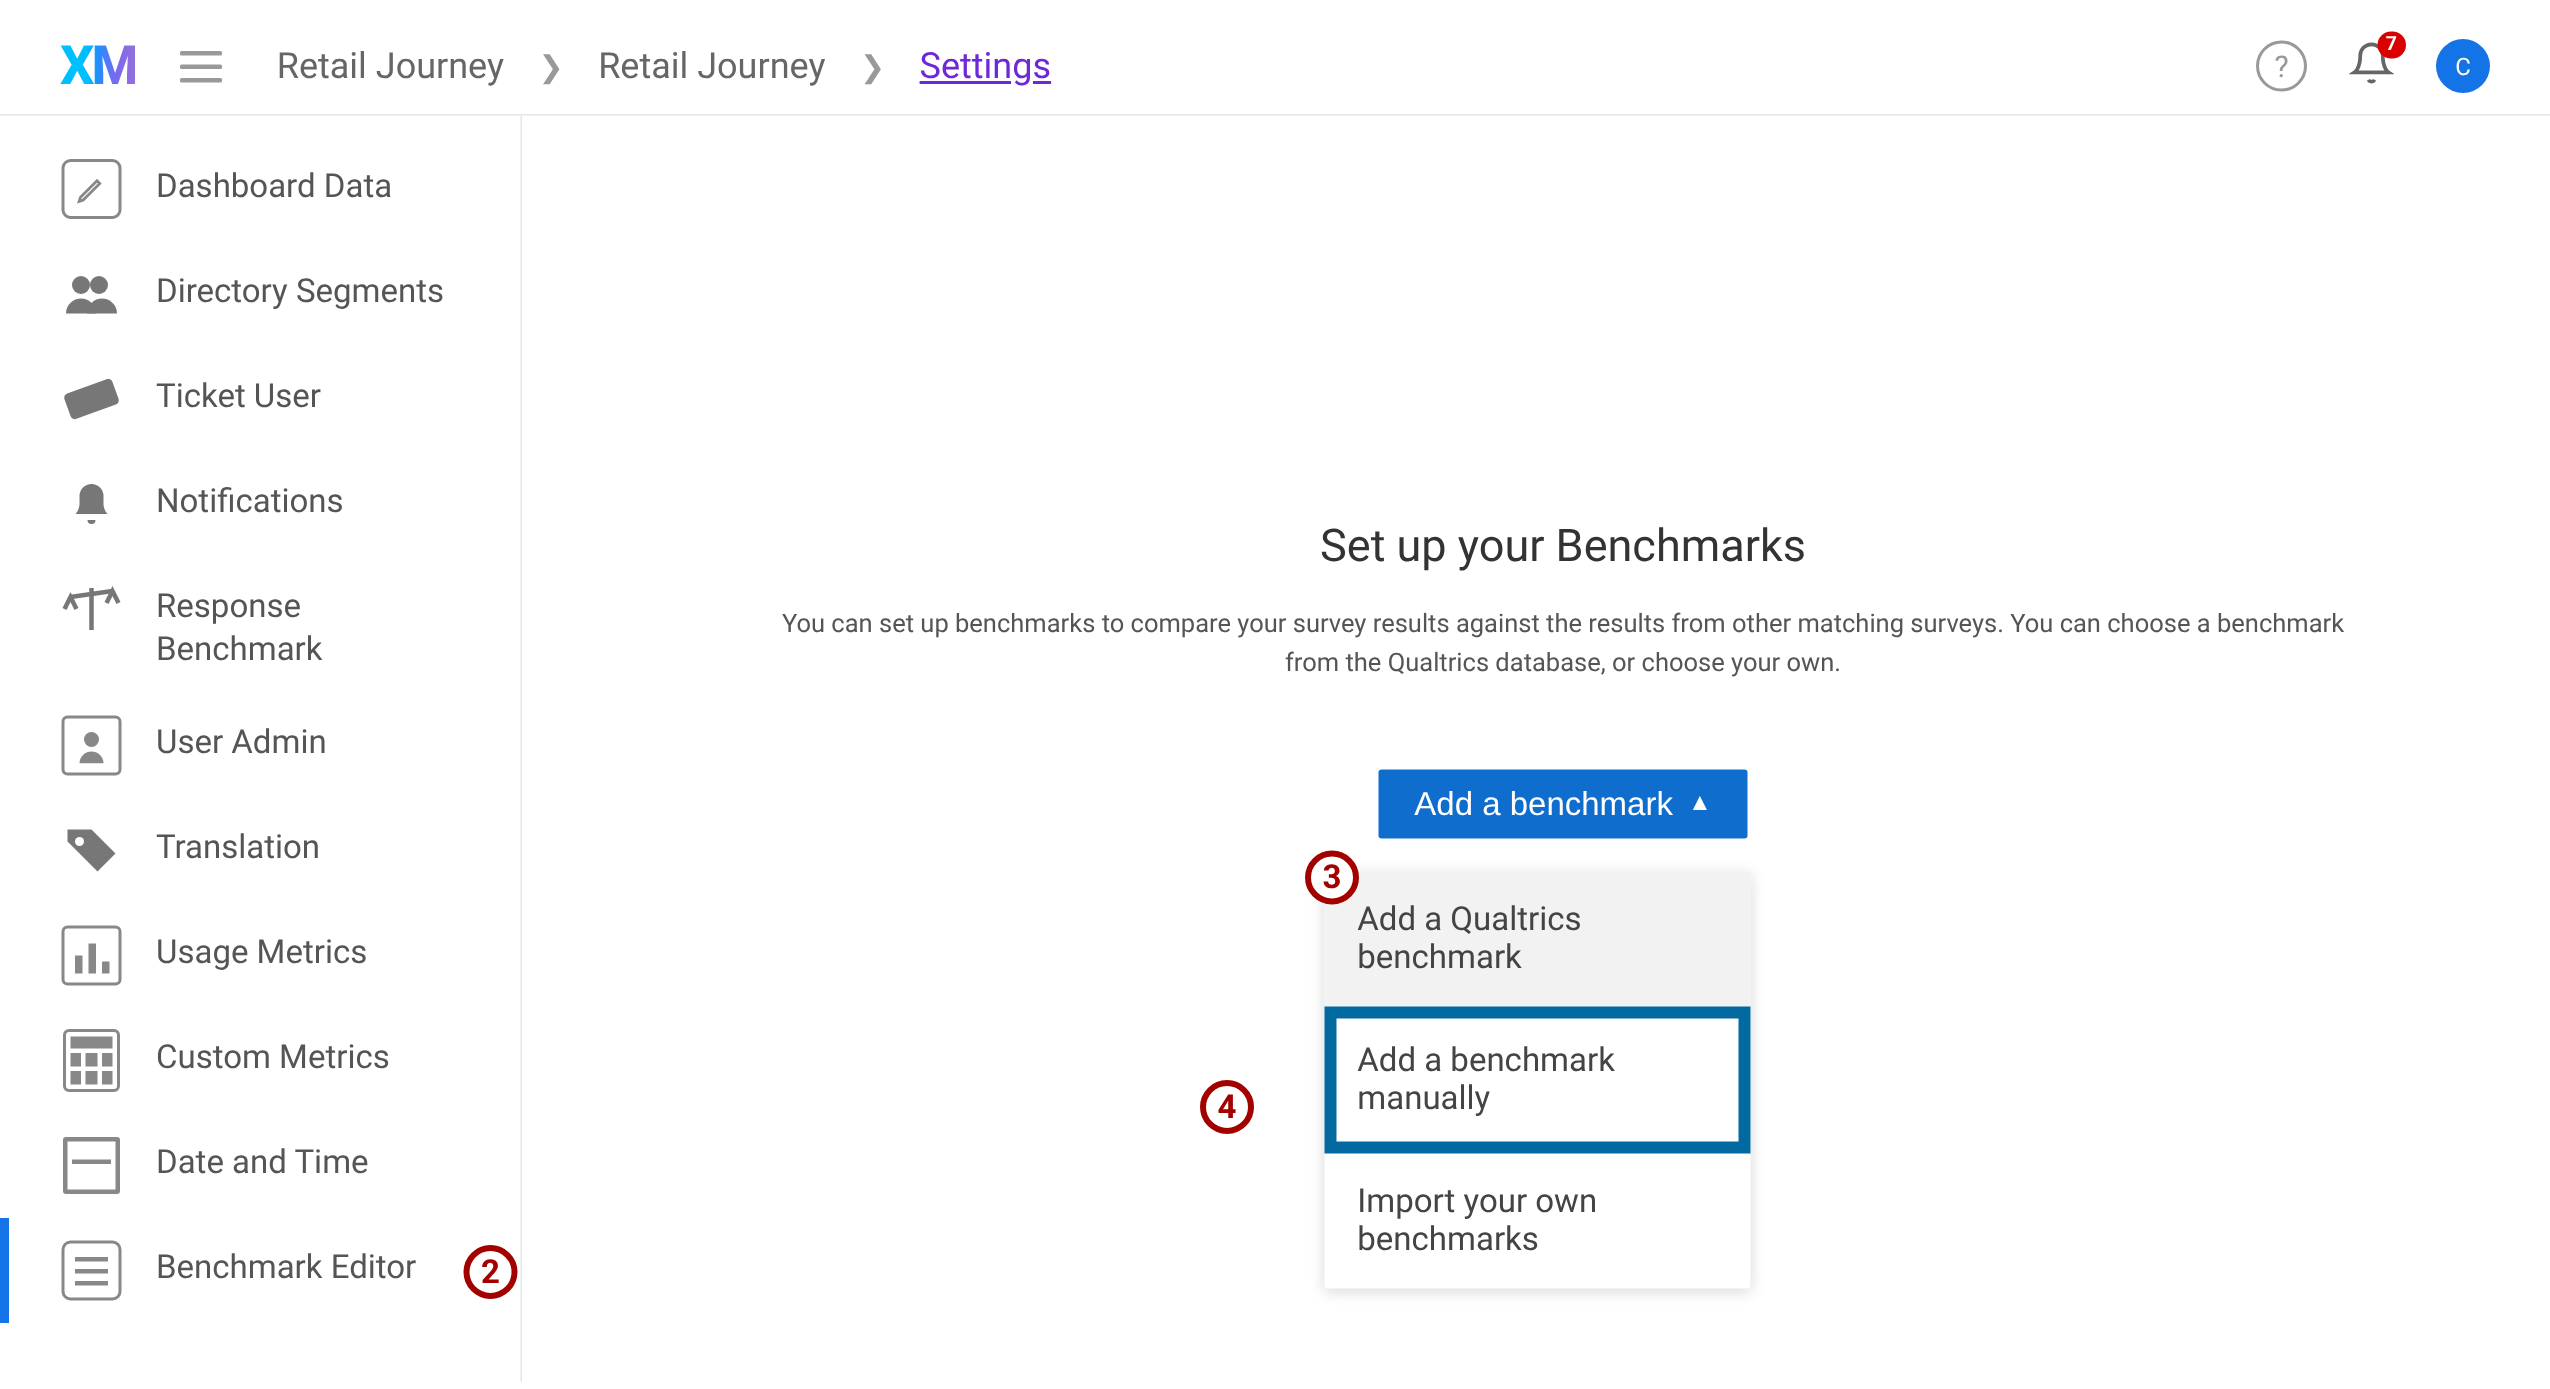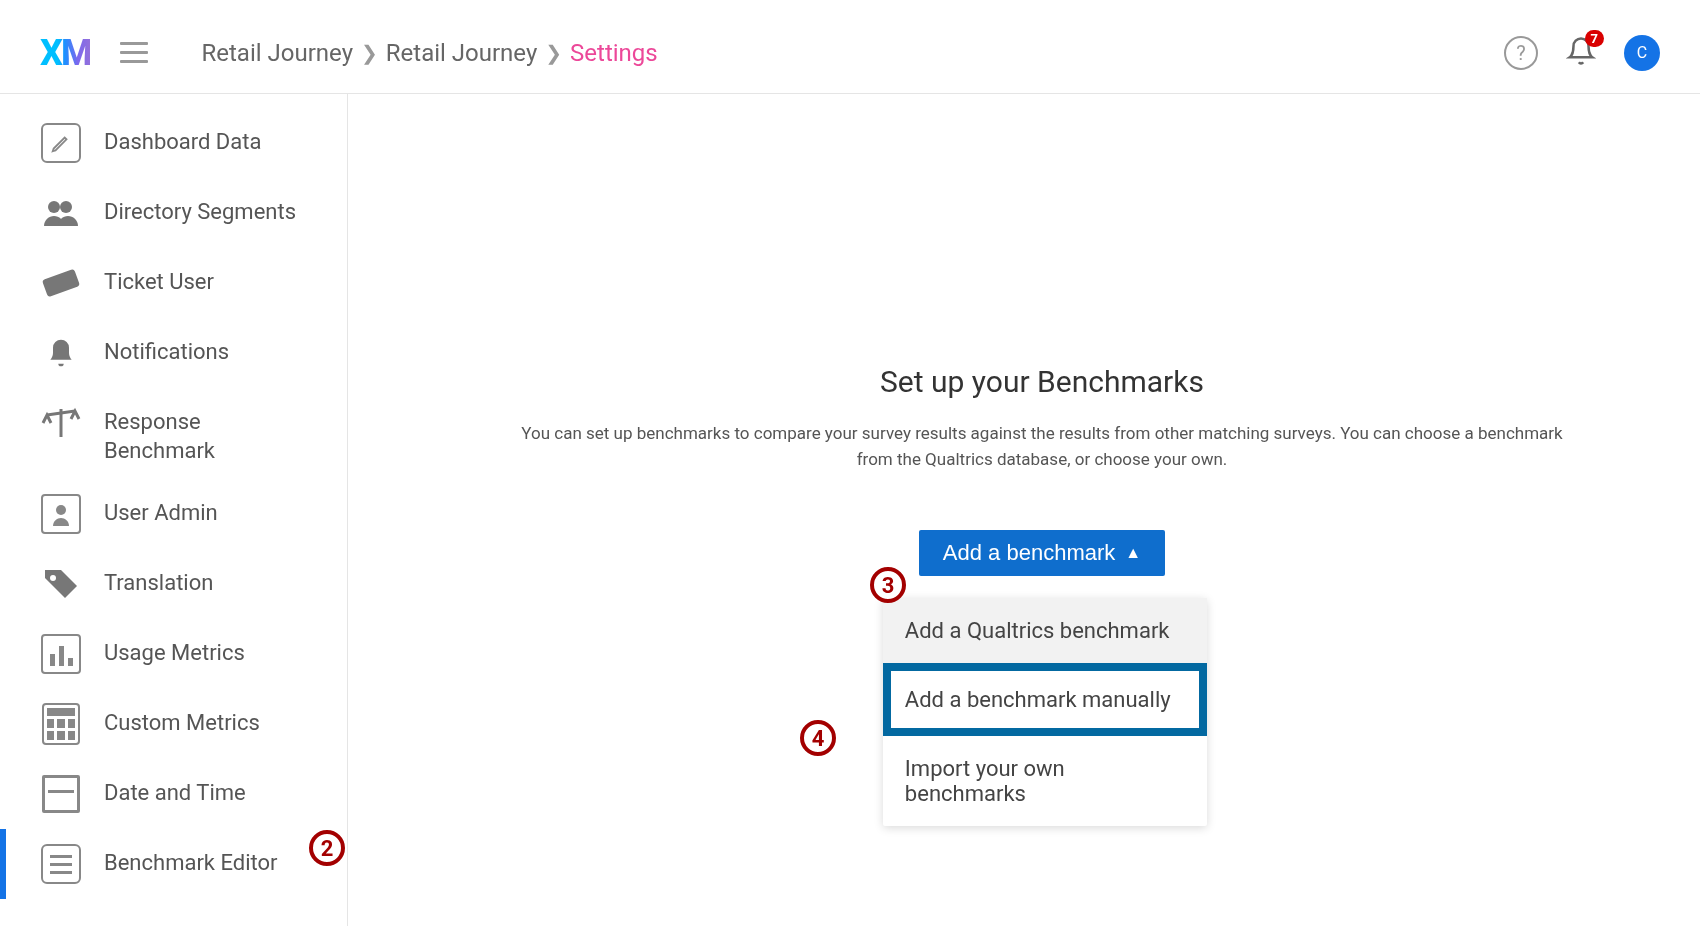--- a/index.html
+++ b/index.html
@@ -1,27 +1,27 @@
 <!DOCTYPE html>
 <html><head>
 <meta charset="utf-8">
 <style>
   * { box-sizing: border-box; margin: 0; padding: 0; }
   body { font-family: -apple-system, BlinkMacSystemFont, "Segoe UI", Roboto, Helvetica, Arial, sans-serif; background: #fff; color: #333; width: 1700px; height: 926px; overflow: hidden; }
   
   
-  .header { height: 94px; display: flex; align-items: center; padding: 12px 40px 0 40px; border-bottom: 1px solid #e5e5e5; text-align: right; }
+  .header { height: 77px; display: flex; align-items: center; padding: 12px 40px 0 40px; border-bottom: 1px solid #e5e5e5; text-align: right; }
   .logo { font-size: 36px; font-weight: 800; letter-spacing: -2px; background: linear-gradient(90deg, #00bfff 0%, #00bfff 35%, #1e90ff 50%, #7b68ee 75%, #9370db 100%); -webkit-background-clip: text; background-clip: text; -webkit-text-fill-color: transparent; margin-right: 30px; }
   .menu-icon { display: flex; flex-direction: column; gap: 6px; margin-right: 36px; cursor: pointer; }
   .menu-icon span { width: 28px; height: 3px; background: #999; border-radius: 1px; }
   
-  .breadcrumb { display: flex; align-items: center; gap: 8px; font-size: 24px; color: #666; margin-left: 17px; }
+  .breadcrumb { display: flex; align-items: center; gap: 23px; font-size: 24px; color: #666; }
   .breadcrumb .sep { color: #999; font-size: 20px; }
   .breadcrumb .crumb { color: #666; }
-  .breadcrumb .crumb:last-child { color: #ec4899; }
+  .breadcrumb .crumb:last-child { color: #6d28d9; text-decoration: underline; }
   
   .header-right { margin-left: auto; display: flex; align-items: center; gap: 28px; }
   .help-icon { width: 34px; height: 34px; border: 2px solid #999; border-radius: 50%; display: flex; align-items: center; justify-content: center; color: #999; font-size: 20px; cursor: pointer; }
   .bell-wrap { position: relative; cursor: pointer; }
   .bell-icon svg { width: 30px; height: 30px; stroke: #666; fill: none; stroke-width: 2; }
   .bell-badge { position: absolute; top: -6px; right: -8px; background: #d90000; color: #fff; border-radius: 10px; font-size: 13px; font-weight: 700; padding: 1px 6px; line-height: 1.2; }
   .avatar { width: 36px; height: 36px; border-radius: 50%; background: #1473e6; color: #fff; display: flex; align-items: center; justify-content: center; font-size: 16px; cursor: pointer; }
   
   
   .body-area { display: flex; height: calc(926px - 82px); gap: 36px; }
@@ -54,21 +54,21 @@
   .lines-box span { height: 3px; background: #888; }
   
   .main { flex: 1; display: flex; flex-direction: column; align-items: center; padding-top: 270px; }
   .main h1 { font-size: 30px; font-weight: 400; color: #333; margin-bottom: 22px; }
   .main p.subtitle { font-size: 17px; color: #555; text-align: center; max-width: 1060px; line-height: 1.5; margin-bottom: 58px; }
   
   .add-wrap { position: relative; }
   .add-btn { background: #0f6ecd; color: #fff; border: none; font-size: 22px; padding: 10px 24px; display: flex; align-items: center; gap: 10px; cursor: pointer; border-radius: 2px; }
   .add-btn .chev { font-size: 16px; }
   
-  .dropdown { position: absolute; top: 68px; left: -36px; width: 324px; background: #fff; box-shadow: 0 2px 10px rgba(0,0,0,0.15); border-radius: 2px; }
+  .dropdown { position: absolute; top: 68px; left: -36px; width: 284px; background: #fff; box-shadow: 0 2px 10px rgba(0,0,0,0.15); border-radius: 2px; }
   .dropdown .option { padding: 20px 22px; font-size: 22px; color: #444; cursor: pointer; }
   .dropdown .option.hover { background: #f2f2f2; }
   .dropdown .option.highlight { border: 8px solid #0369a1; padding: 16px 14px; }
   
   .annot { position: absolute; width: 36px; height: 36px; border: 4px solid #a30000; border-radius: 50%; background: #fff; color: #a30000; font-size: 22px; font-weight: 700; display: flex; align-items: center; justify-content: center; z-index: 100; }
   .annot-2 { left: 309px; top: 830px; }
   .annot-3 { left: 870px; top: 567px; }
   .annot-4 { left: 800px; top: 720px; }
 </style>
 </head>

